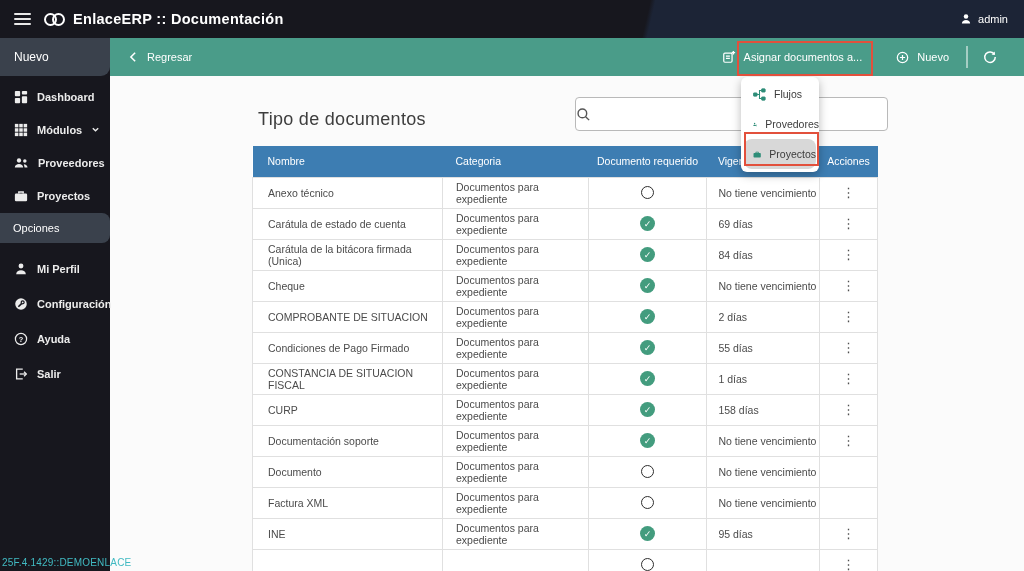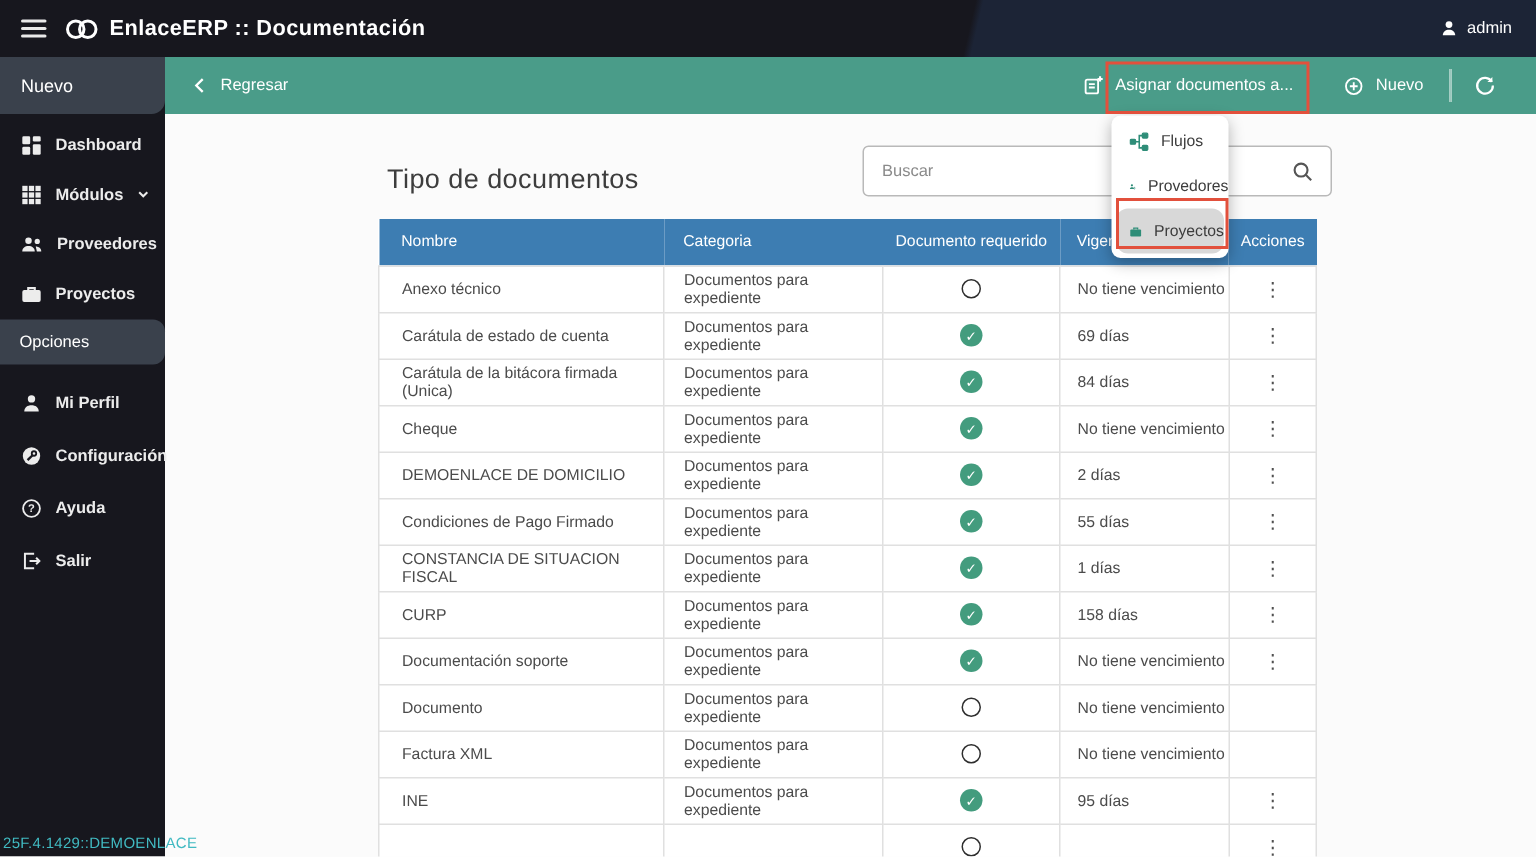--- a/index.html
+++ b/index.html
@@ -222,21 +222,20 @@
           <polyline points="13.6,1.6 13.6,5.4 9.8,5.4" fill="#fff" stroke="none"></polyline>
       </svg>
     </div>
   </div>
 </div>
 
 <div class="content">
   <div class="page-title">Tipo de documentos</div>
 
   <div class="search-box">
-    <input type="text" placeholder="Buscar" style="">
     <span class="search-icon">
       <svg width="15" height="15" viewBox="0 0 16 16" fill="none" stroke="#555" stroke-width="1.5">
         <circle cx="6.8" cy="6.8" r="4.6"></circle>
           <path d="M10.3 10.3 L14 14"></path>
       </svg>
     </span>
   </div>
 
   <div class="table-wrap">
     <table>
@@ -283,21 +282,21 @@
 
   <tr>
     <td class="p1">Cheque</td>
     <td class="p2">Documentos para expediente</td>
     <td class="t-c"><span class="check-badge">✓</span></td>
     <td class="p4">No tiene vencimiento</td>
     <td class="t-c"><span class="dots">⋮</span></td>
   </tr>
 
   <tr>
-    <td class="p1">DEMOENLACE DE DOMICILIO</td>
+    <td class="p1">COMPROBANTE DE SITUACION</td>
     <td class="p2">Documentos para expediente</td>
     <td class="t-c"><span class="check-badge">✓</span></td>
     <td class="p4">2 días</td>
     <td class="t-c"><span class="dots">⋮</span></td>
   </tr>
 
   <tr>
     <td class="p1">Condiciones de Pago Firmado</td>
     <td class="p2">Documentos para expediente</td>
     <td class="t-c"><span class="check-badge">✓</span></td>

